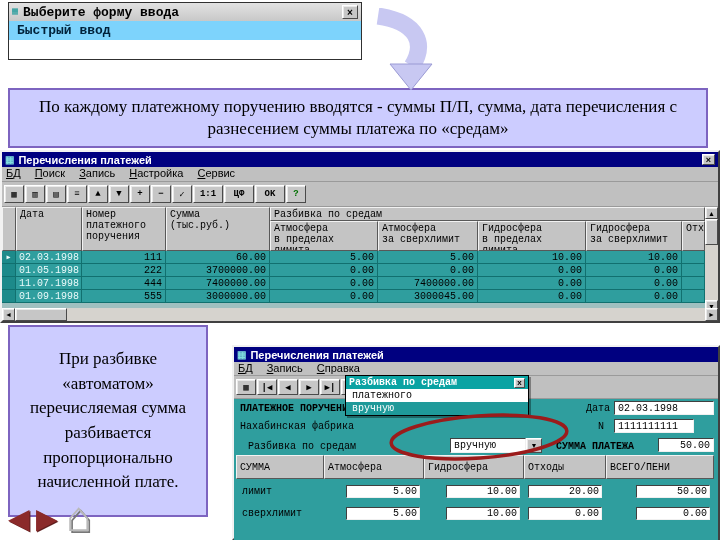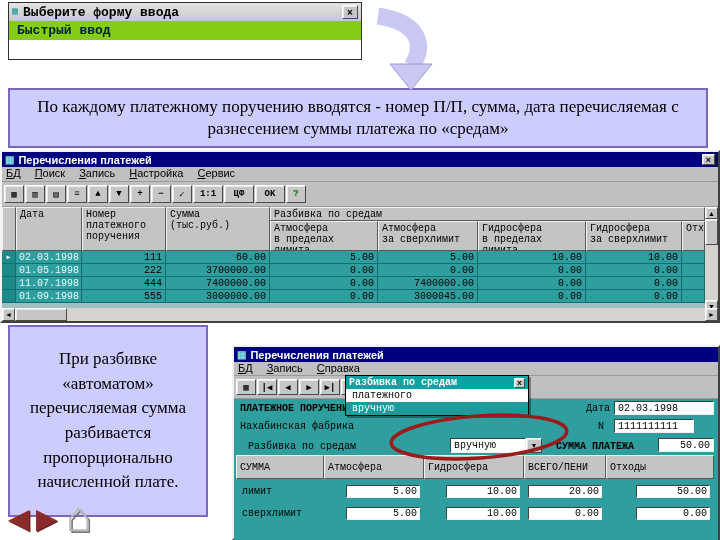--- a/index.html
+++ b/index.html
@@ -33,21 +33,21 @@
 
   
   .dlg{position:absolute;left:8px;top:2px;width:354px;height:58px;background:#fff;
        border:1px solid #303030;box-sizing:border-box;}
   .dlg-title{height:18px;background:linear-gradient(#e2e2e2,#c8c8c8);display:flex;
              align-items:center;gap:5px;padding:0 3px;
              font:bold 13px "Liberation Mono","DejaVu Sans Mono",monospace;}
   .dlg-x{width:16px;height:14px;margin-left:auto;font:bold 10px "Liberation Sans",sans-serif;}
   .dlg-item{height:19px;display:flex;align-items:center;padding:0 8px;
             font:bold 13px "Liberation Mono","DejaVu Sans Mono",monospace;color:#00223a;}
-  .dlg-item.sel{background:#84cc16;}
+  .dlg-item.sel{background:#7dd3fc;}
 
   
   .gridwrap{position:relative;height:105px;background:#9fc0c0;overflow:hidden;}
   .ghead,.grow{display:grid;grid-template-columns:14px 66px 84px 104px 108px 100px 108px 96px 23px;width:703px;}
   .ghead{grid-template-rows:14px 30px;height:44px;}
   .hc{background:#c4c4c4;border:1px solid;border-color:#f2f2f2 #585858 #585858 #f2f2f2;
       font:10px "Liberation Mono","DejaVu Sans Mono",monospace;padding:1px 3px;
       white-space:pre-line;line-height:1.1;overflow:hidden;box-sizing:border-box;color:#000;}
   .grow{height:13px;}
   .dc{background:#2f9e9e;border-right:1px solid #11706f;border-bottom:1px solid #11706f;
@@ -108,21 +108,21 @@
       <span class="btn3d dlg-x">×</span>
     </div>
     <div class="dlg-item sel">Быстрый ввод</div>
   </div>
 
   <svg style="position:absolute;left:366px;top:8px;z-index:1" width="76" height="86">
     <path d="M 12 8 C 52 14, 60 36, 46 58" stroke="#c8c8f2" stroke-width="17" fill="none"></path>
     <polygon points="24,56 66,56 45,82" fill="#c8c8f2" stroke="#9a9ad4" stroke-width="1"></polygon>
   </svg>
 
-  <div class="callout" style="left:8px;top:88px;width:700px;height:60px;font-size:17px;padding:4px 24px;line-height:1.3">По каждому платежному поручению вводятся - номер П/П, сумма, дата перечисляемая с разнесением суммы платежа по «средам»</div>
+  <div class="callout" style="left:8px;top:88px;width:700px;height:60px;font-size:17px;padding:4px 24px;line-height:1.3">По каждому платежному поручению вводятся - суммы П/П, сумма, дата перечисления с разнесением суммы платежа по «средам»</div>
 
   <div class="win" style="left:0;top:150px;width:720px;height:173px">
     <div class="titlebar">
       <span class="titleicon">▦</span>
       <span>Перечисления платежей</span>
       <span class="btn3d tb-btn">×</span>
     </div>
     <div class="menubar">
       <span>БД</span>
       <span>Поиск</span>
@@ -266,22 +266,22 @@
         <span class="btn3d arr">▼</span>
       </div>
       <div class="fieldlbl b" style="left:322px;top:42px">СУММА ПЛАТЕЖА</div>
       <div class="fieldbox inset" style="left:424px;top:39px;width:56px;justify-content:flex-end">50.00</div>
 
       <div style="position:absolute;left:2px;top:56px">
         <div class="bk-head">
           <div class="hc">СУММА</div>
           <div class="hc">Атмосфера</div>
           <div class="hc">Гидросфера</div>
+          <div class="hc">Отходы</div>
           <div class="hc">ВСЕГО/ПЕНИ</div>
-          <div class="hc">Отходы</div>
         </div>
         <div class="bk-row">
           <div class="bk-lbl">лимит</div>
           <div class="bk-cell">
               <span class="bk-val inset">5.00</span>
             </div>
           <div class="bk-cell">
               <span class="bk-val inset">10.00</span>
             </div>
           <div class="bk-cell">

